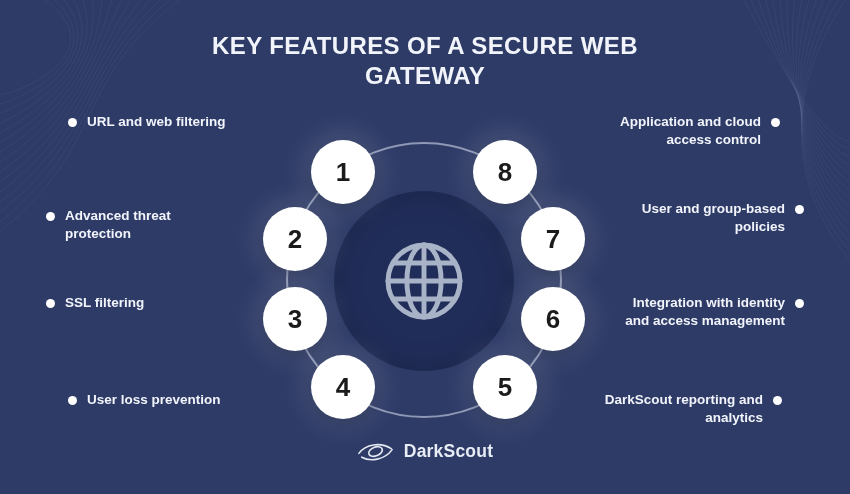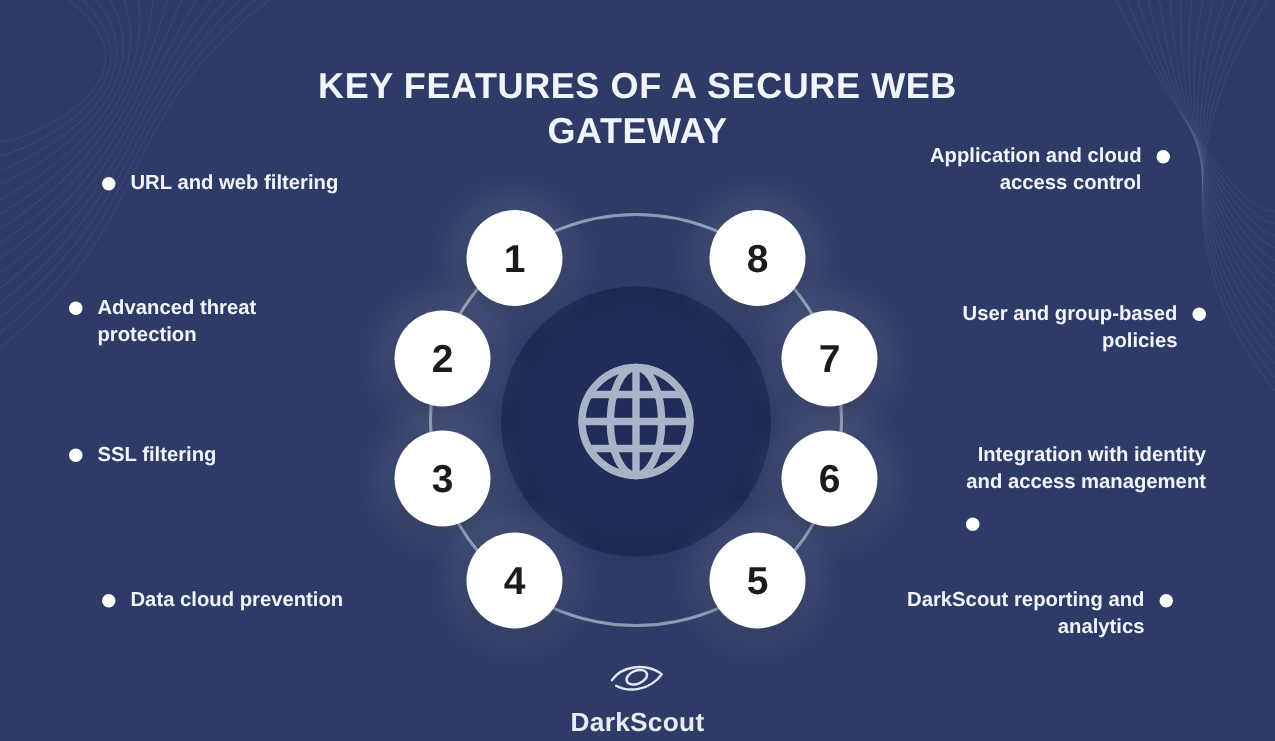--- a/index.html
+++ b/index.html
@@ -16,21 +16,21 @@
   
   .mesh{
     position:absolute;inset:0;width:850px;height:494px;
     pointer-events:none;
   }
   .mesh path{fill:none;stroke:rgba(175,190,225,0.10);stroke-width:0.7;}
 
   
   .title{
     position:absolute;top:27px;left:0;right:0;
-    margin:16px;
+    margin:4px;
     text-align:center;
     font-size:24px;line-height:30px;font-weight:700;
     letter-spacing:.4px;
     color:#f1f4fa;
     white-space:pre-line;
   }
 
   
   .feature{
     position:absolute;
@@ -38,26 +38,26 @@
     color:#f1f4fa;
     font-size:13.5px;line-height:18px;font-weight:700;
   }
   .feature .txt{white-space:pre-line;}
   .feature.right .txt{text-align:right;}
   .bullet{
     flex:none;width:9px;height:9px;border-radius:50%;
     background:#ffffff;margin-top:4.5px;
   }
   .f-l1{left:68px;top:113px;}
-  .f-l2{left:46px;top:196px;justify-content:center;}
+  .f-l2{left:46px;top:207px;justify-content:center;}
   .f-l3{left:46px;top:294px;}
   .f-l4{left:68px;top:391px;}
-  .f-r1{right:70px;top:95px;justify-content:space-between;}
+  .f-r1{right:70px;top:113px;justify-content:space-between;}
   .f-r2{right:46px;top:200px;justify-content:space-between;}
-  .f-r3{right:46px;top:294px;flex-direction:column;}
+  .f-r3{right:46px;top:294px;}
   .f-r4{right:68px;top:391px;}
 
   
   .ring{
     position:absolute;left:286px;top:142px;
     width:276px;height:276px;border-radius:50%;
     border:2px solid rgba(193,203,222,0.65);
     box-sizing:border-box;
   }
   .center-circle{
@@ -85,21 +85,21 @@
   .p3{left:263px;top:287px;}
   .p4{left:311px;top:355px;}
   .p5{left:473px;top:355px;}
   .p6{left:521px;top:287px;}
   .p7{left:521px;top:207px;}
   .p8{left:473px;top:140px;}
 
   
   .brand{
     position:absolute;top:441px;left:0;right:0;
-    display:flex;align-items:center;justify-content:center;gap:9px;flex-direction:column;
+    display:flex;align-items:center;justify-content:center;gap:9px;
   }
   .brand-name{
     font-size:17.5px;font-weight:600;letter-spacing:.2px;
     color:#e8ecf4;
   }
 </style>
 </head>
 <body>
 
 <div class="page">
@@ -152,21 +152,21 @@
     <span class="bullet"></span>
     <span class="txt">Advanced threat
 protection</span>
   </div>
   <div class="feature left f-l3">
     <span class="bullet"></span>
     <span class="txt">SSL filtering</span>
   </div>
   <div class="feature left f-l4">
     <span class="bullet"></span>
-    <span class="txt">Data cloud prevention</span>
+    <span class="txt">User loss prevention</span>
   </div>
 
   <div class="feature right f-r1">
     <span class="txt">Application and cloud
 access control</span>
     <span class="bullet"></span>
   </div>
   <div class="feature right f-r2">
     <span class="txt">User and group-based
 policies</span>

